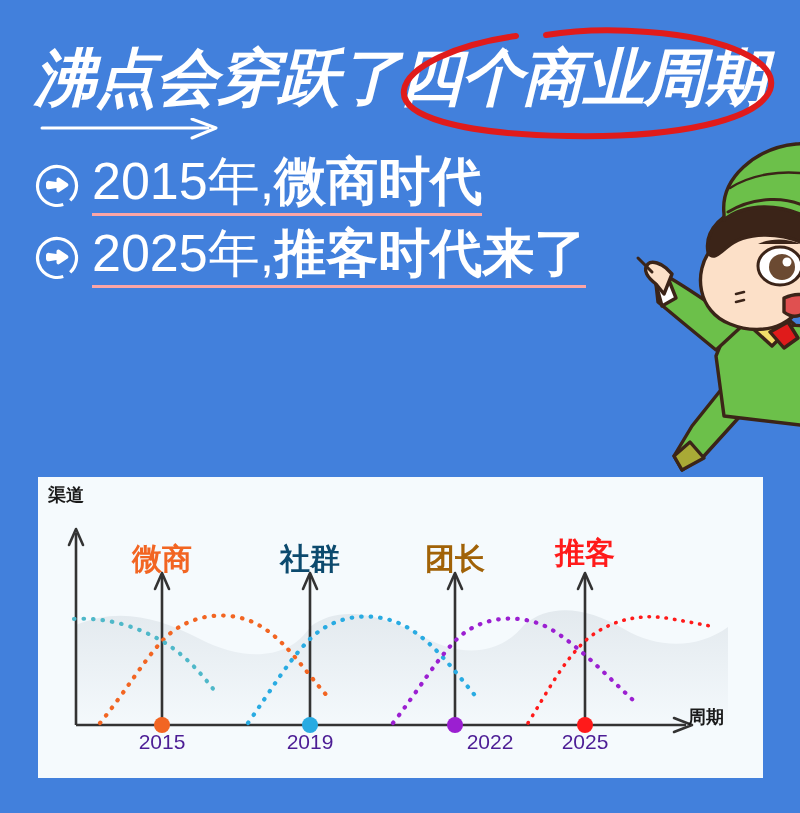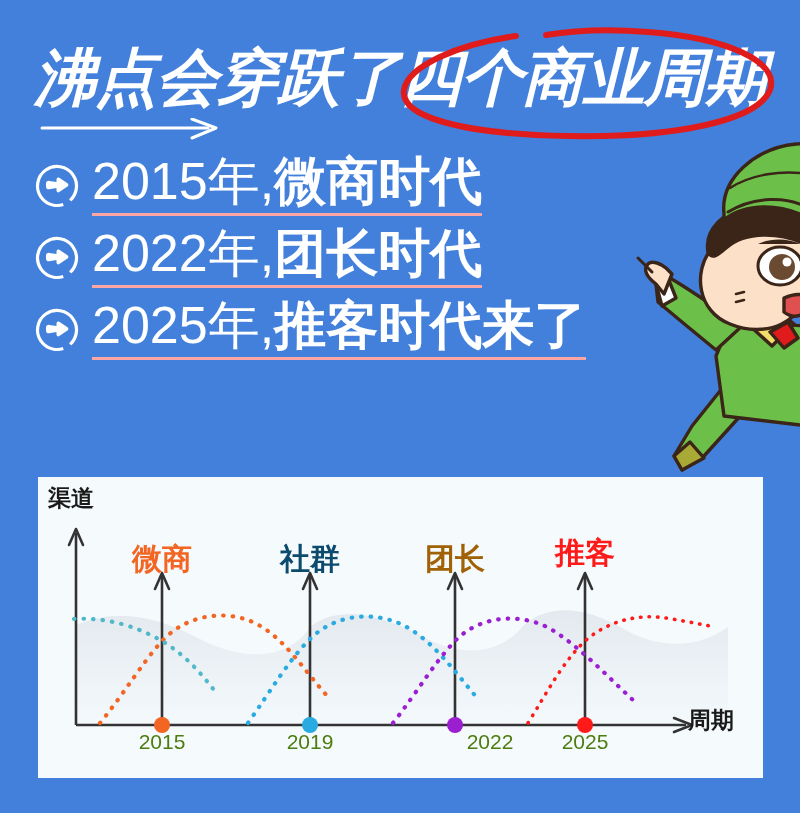--- a/index.html
+++ b/index.html
@@ -49,32 +49,32 @@
   .bullet-text .yr{font-weight:normal;}
 
   
   .chart-panel{
     position:absolute;left:38px;top:477px;width:725px;height:301px;
     background:#F5FAFD;
   }
   .chart-svg{position:absolute;left:0;top:0;width:725px;height:301px;}
 
   .axis-label{
-    position:absolute;color:#1a1a1a;font-size:23px;font-weight:bold;
+    position:absolute;color:#1a1a1a;font-size:18px;font-weight:bold;
     white-space:nowrap;
   }
   .y-axis-label{left:10px;top:6px;}
   .x-axis-label{left:650px;top:228px;}
 
   .era-label{
     position:absolute;font-size:30px;font-weight:bold;white-space:nowrap;
     transform:translateX(-50%);
   }
   .tick-label{
-    position:absolute;font-size:21px;color:#4d7c0f;white-space:nowrap;
+    position:absolute;font-size:21px;color:#4c1d95;white-space:nowrap;
     transform:translateX(-50%);top:253px;
   }
 
   
   .mascot{position:absolute;left:612px;top:126px;width:196px;height:362px;}
 </style>
 </head>
 <body>
 
 <div id="root">
@@ -98,29 +98,20 @@
       <span class="bullet-icon">
         <svg viewBox="0 0 46 46" width="46" height="46">
           <circle cx="23" cy="23" r="19.5" fill="none" stroke="#ffffff" stroke-width="3.2" stroke-dasharray="104 8" transform="rotate(100 23 23)"></circle>
           <path d="M 12 20.5 C 12 18.6 13.6 17.6 15.2 17.9 L 22.5 19 L 22.5 16.4 C 22.5 14.9 24 14 25.3 14.8 L 33.5 20.3 C 34.7 21.1 34.7 22.8 33.5 23.6 L 25.3 29.1 C 24 29.9 22.5 29 22.5 27.5 L 22.5 25 L 15.2 26.3 C 13.6 26.6 12 25.6 12 23.7 Z" fill="#ffffff"></path>
         </svg>
       </span>
       <span class="bullet-text"><span class="yr">2015年,</span><span>微商时代</span></span>
     </div>
 
 
-    <div class="bullet-row">
-      <span class="bullet-icon">
-        <svg viewBox="0 0 46 46" width="46" height="46">
-          <circle cx="23" cy="23" r="19.5" fill="none" stroke="#ffffff" stroke-width="3.2" stroke-dasharray="104 8" transform="rotate(100 23 23)"></circle>
-          <path d="M 12 20.5 C 12 18.6 13.6 17.6 15.2 17.9 L 22.5 19 L 22.5 16.4 C 22.5 14.9 24 14 25.3 14.8 L 33.5 20.3 C 34.7 21.1 34.7 22.8 33.5 23.6 L 25.3 29.1 C 24 29.9 22.5 29 22.5 27.5 L 22.5 25 L 15.2 26.3 C 13.6 26.6 12 25.6 12 23.7 Z" fill="#ffffff"></path>
-        </svg>
-      </span>
-      <span class="bullet-text"><span class="yr">2022年,</span><span>团长时代</span></span>
-    </div>
 
     <div class="bullet-row">
       <span class="bullet-icon">
         <svg viewBox="0 0 46 46" width="46" height="46">
           <circle cx="23" cy="23" r="19.5" fill="none" stroke="#ffffff" stroke-width="3.2" stroke-dasharray="104 8" transform="rotate(100 23 23)"></circle>
           <path d="M 12 20.5 C 12 18.6 13.6 17.6 15.2 17.9 L 22.5 19 L 22.5 16.4 C 22.5 14.9 24 14 25.3 14.8 L 33.5 20.3 C 34.7 21.1 34.7 22.8 33.5 23.6 L 25.3 29.1 C 24 29.9 22.5 29 22.5 27.5 L 22.5 25 L 15.2 26.3 C 13.6 26.6 12 25.6 12 23.7 Z" fill="#ffffff"></path>
         </svg>
       </span>
       <span class="bullet-text"><span class="yr">2025年,</span><span>推客时代来了</span></span>
     </div>

